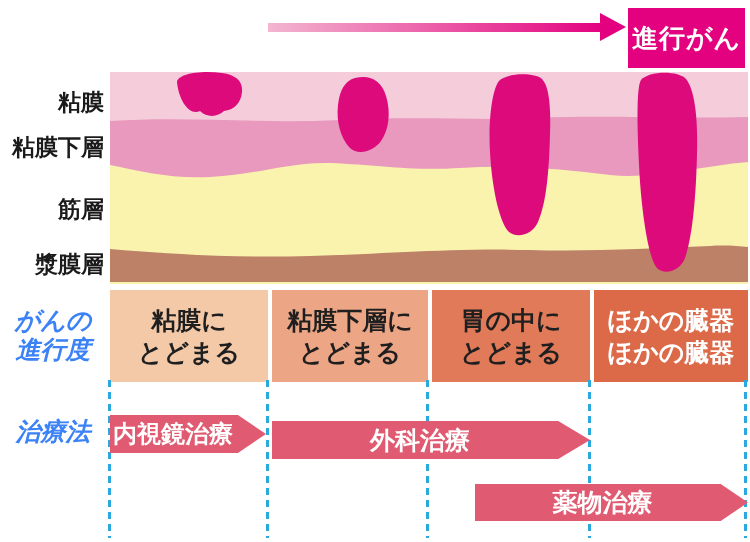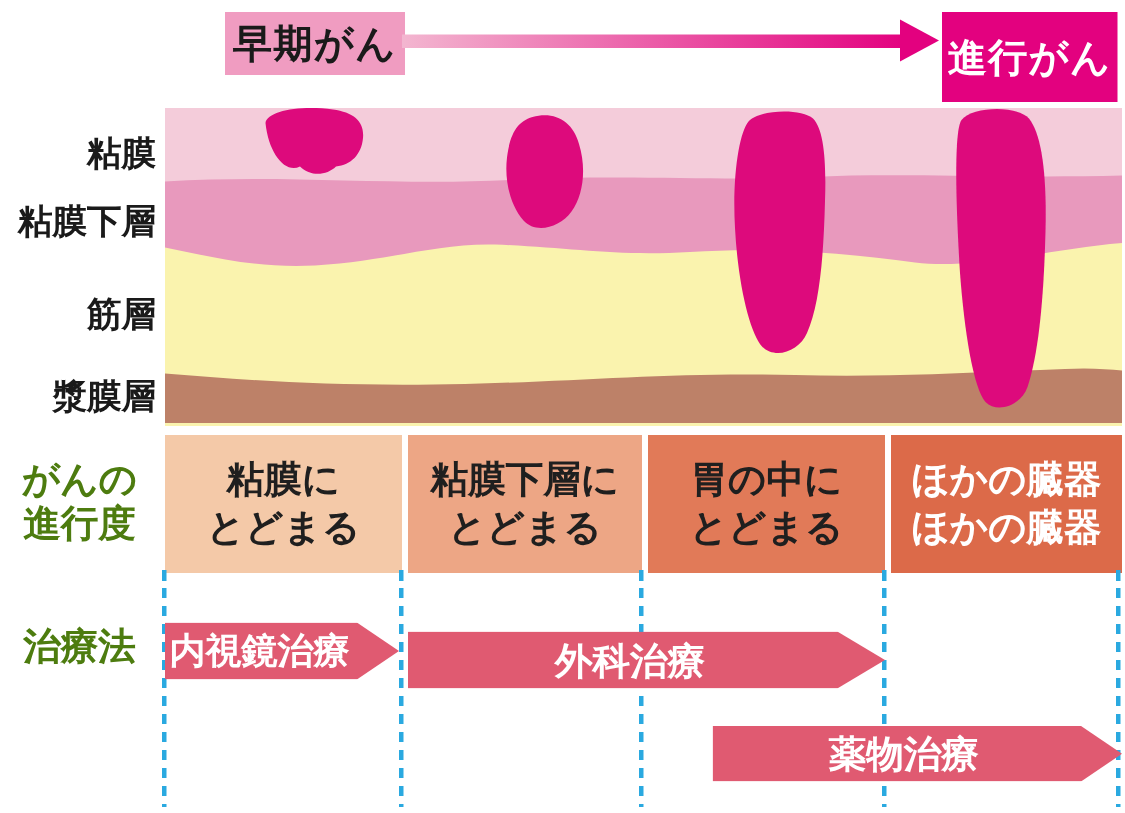--- a/index.html
+++ b/index.html
@@ -21,22 +21,22 @@
     border-left:26px solid #e3017f;}
 
   
   .layer-label{left:0;width:104px;text-align:right;font-size:23px;font-weight:bold;color:#1a1a1a;}
   #ll-0{top:87px;}#ll-1{top:132px;}#ll-2{top:194px;}#ll-3{top:249px;}
 
   
   #tissue{left:110px;top:72px;}
 
   
-  .row-label{left:0;width:106px;text-align:center;color:#4d7c0f;font-weight:bold;
-    font-size:25px;line-height:29px;}
+  .row-label{left:0;width:106px;text-align:center;color:#3b82f6;font-weight:bold;
+    font-size:25px;line-height:29px;font-style:italic;}
   #prog-label{top:306px;}
   #treat-label{top:417px;}
   .stage-box{top:290px;height:92px;display:flex;flex-direction:column;align-items:center;
     justify-content:center;font-size:25px;line-height:32px;font-weight:600;color:#1f1f1f;text-align:center;}
   #stage-0{left:110px;width:158px;background:#f4c9a8;}
   #stage-1{left:272px;width:156px;background:#eda685;}
   #stage-2{left:432px;width:158px;background:#e17a58;}
   #stage-3{left:594px;width:154px;background:#dc6a49;color:#ffffff;}
 
   
@@ -51,21 +51,20 @@
   #arrow-surg{left:272px;top:421px;width:318px;height:38px;font-size:25px;justify-content:center;
     clip-path:polygon(0 0,90% 0,100% 50%,90% 100%,0 100%);padding-right:22px;box-sizing:border-box;}
   #arrow-drug{left:475px;top:484px;width:273px;height:37px;font-size:25px;justify-content:center;
     clip-path:polygon(0 0,90% 0,100% 50%,90% 100%,0 100%);padding-right:18px;box-sizing:border-box;}
 </style>
 </head>
 <body>
 
 <div id="stage">
 
-  <div class="abs hdr-box" id="early-box">早期がん</div>
   <div class="abs" id="hdr-shaft"></div>
   <div class="abs" id="hdr-head"></div>
   <div class="abs hdr-box" id="adv-box">進行がん</div>
 
   <div class="abs layer-label" id="ll-0">粘膜</div>
   <div class="abs layer-label" id="ll-1">粘膜下層</div>
   <div class="abs layer-label" id="ll-3">漿膜層</div>
   <div class="abs layer-label" id="ll-2">筋層</div>
 
   <svg class="abs" id="tissue" width="638" height="212" viewBox="0 0 638 212">

